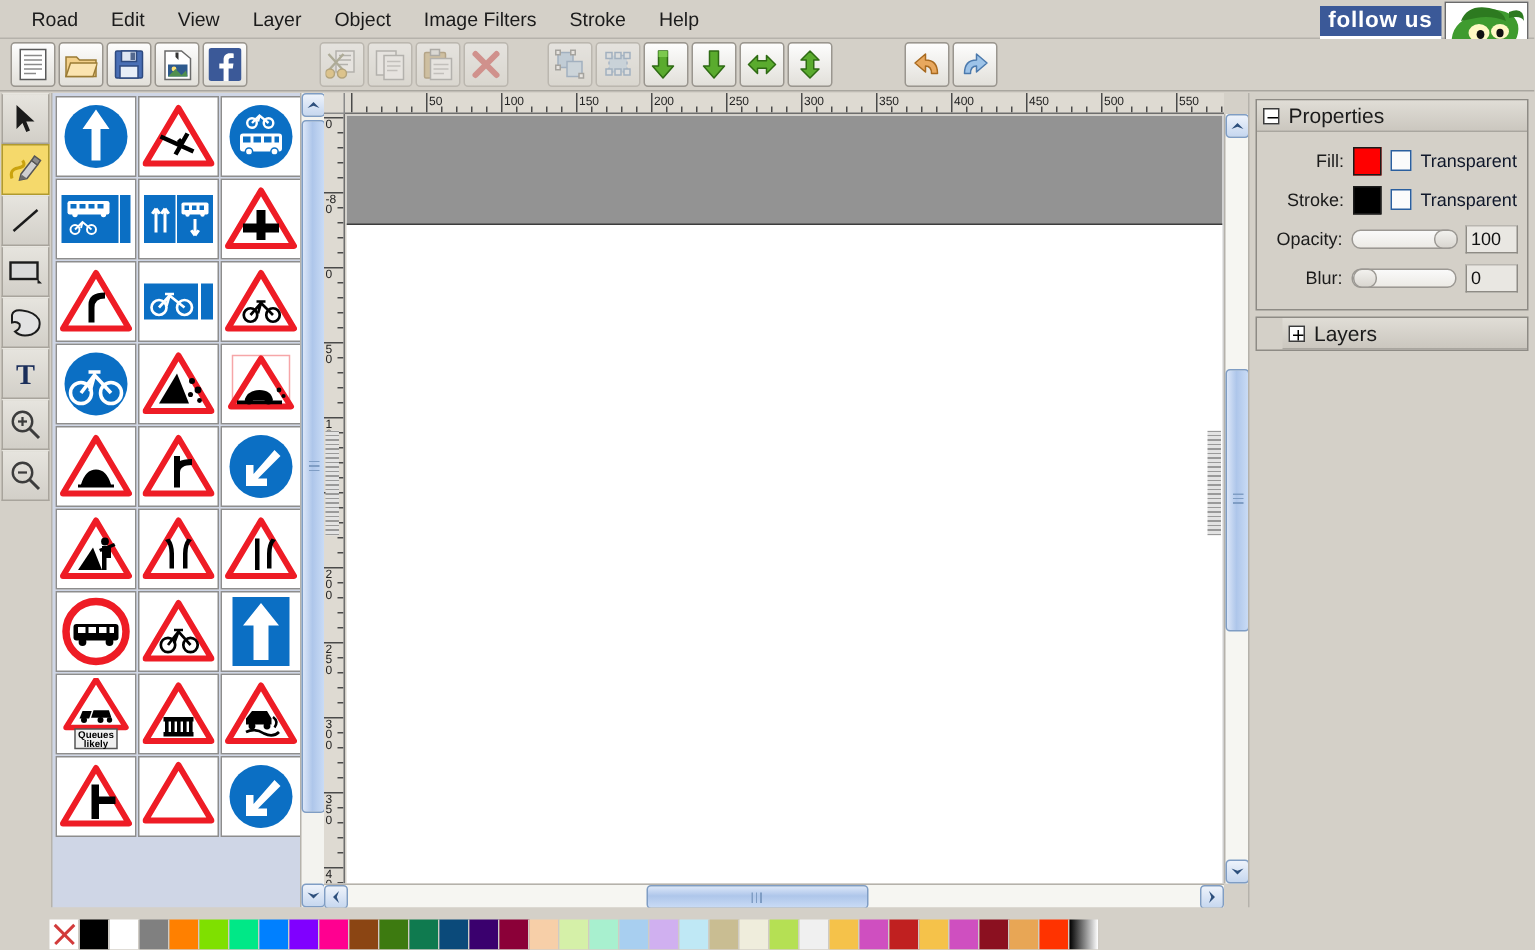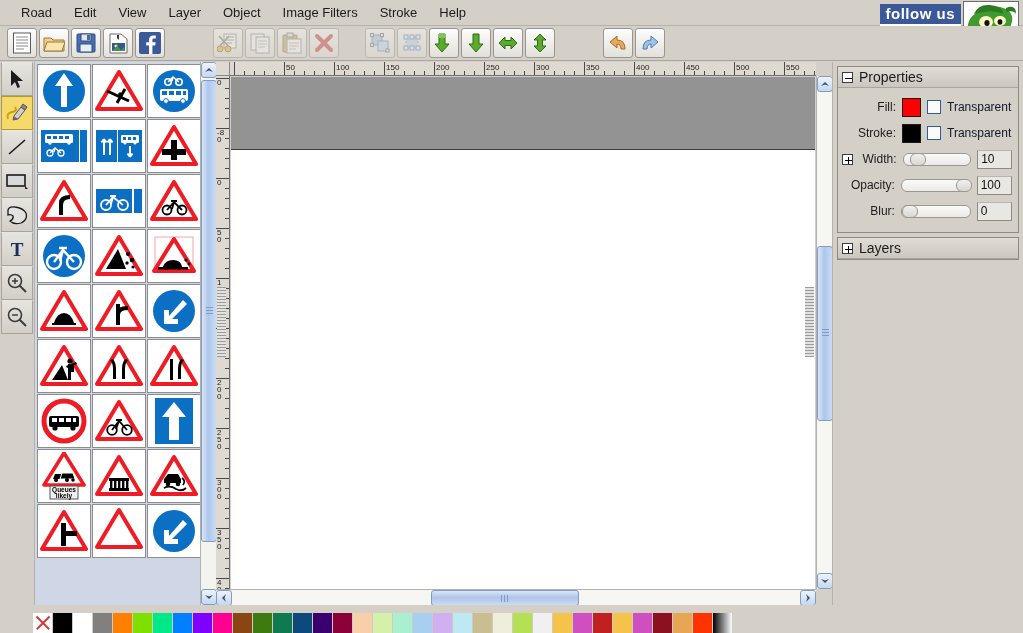--- a/index.html
+++ b/index.html
@@ -988,48 +988,40 @@
           <span class="ptext">Transparent</span>
         </div>
 
         <div class="prow">
           <span class="plabel" style="width:54px;">Stroke:</span>
           <span class="swatch" id="stroke-swatch" style="background: rgb(0, 0, 0);"></span>
           <span class="chk"></span>
           <span class="ptext">Transparent</span>
         </div>
 
-        <div class="prow">
-          <span class="expander plus"></span>
-          <span class="plabel" style="width:44px;">Width:</span>
-          <span class="slider" style="width:80px;">
-            <span class="sknob" id="width-knob" style="left: 6.30938px;"></span>
-          </span>
-          <span class="numbox">10</span>
-        </div>
 
         <div class="prow">
           <span class="plabel" style="width:61px;">Opacity:</span>
           <span class="slider" style="width:80px;">
             <span class="sknob" id="opacity-knob" style="left: 53.6875px;"></span>
           </span>
           <span class="numbox">100</span>
         </div>
 
         <div class="prow">
           <span class="plabel" style="width:61px;">Blur:</span>
           <span class="slider" style="width:80px;">
             <span class="sknob" id="blur-knob" style="left: 0px;"></span>
           </span>
           <span class="numbox">0</span>
         </div>
       </div>
     </div>
 
-    <div class="section" style="margin-top:4px;">
+    <div class="section" style="margin-top:4px;padding-left:17px;">
       <div class="sectionhdr">
         <span class="expander plus"></span>
         <span class="sectiontitle">Layers</span>
       </div>
     </div>
   </div>
 
   <div class="palette">
     <div class="pal-swatches" id="pal-swatches">
       <div class="pal-none"></div>

